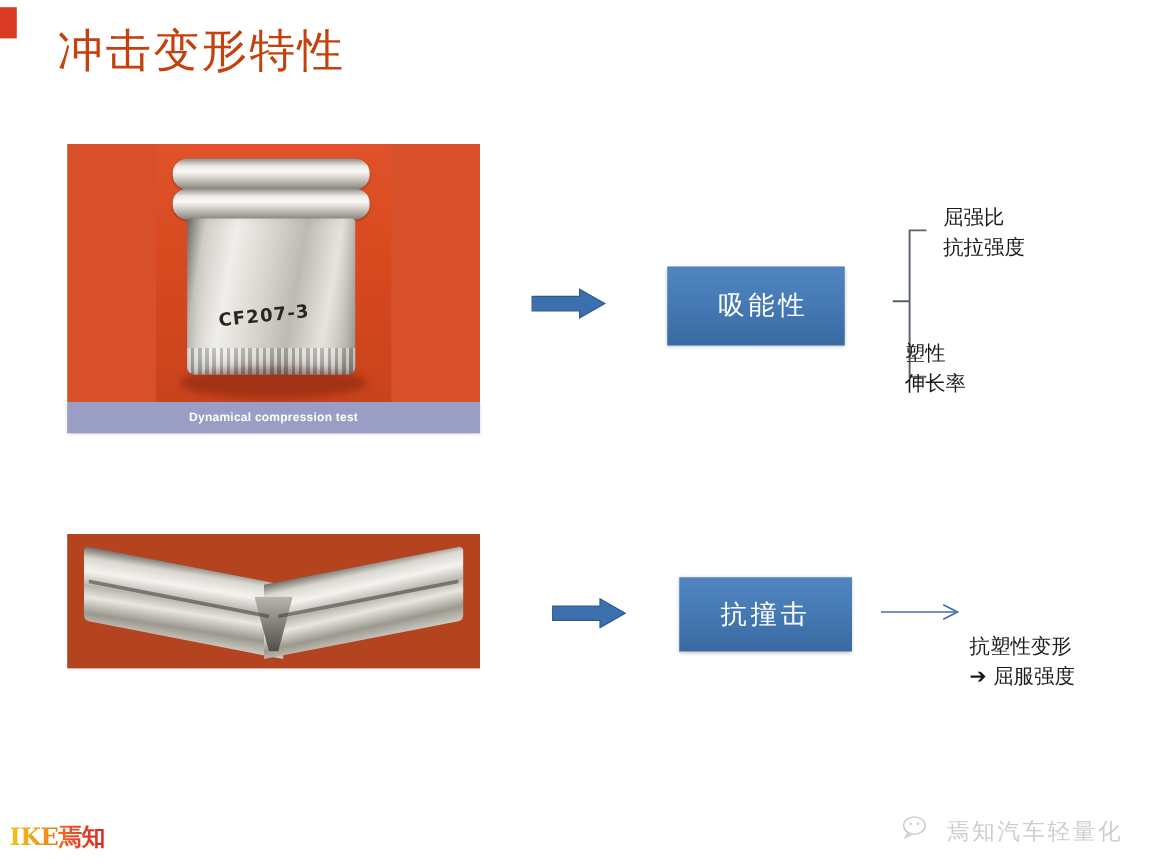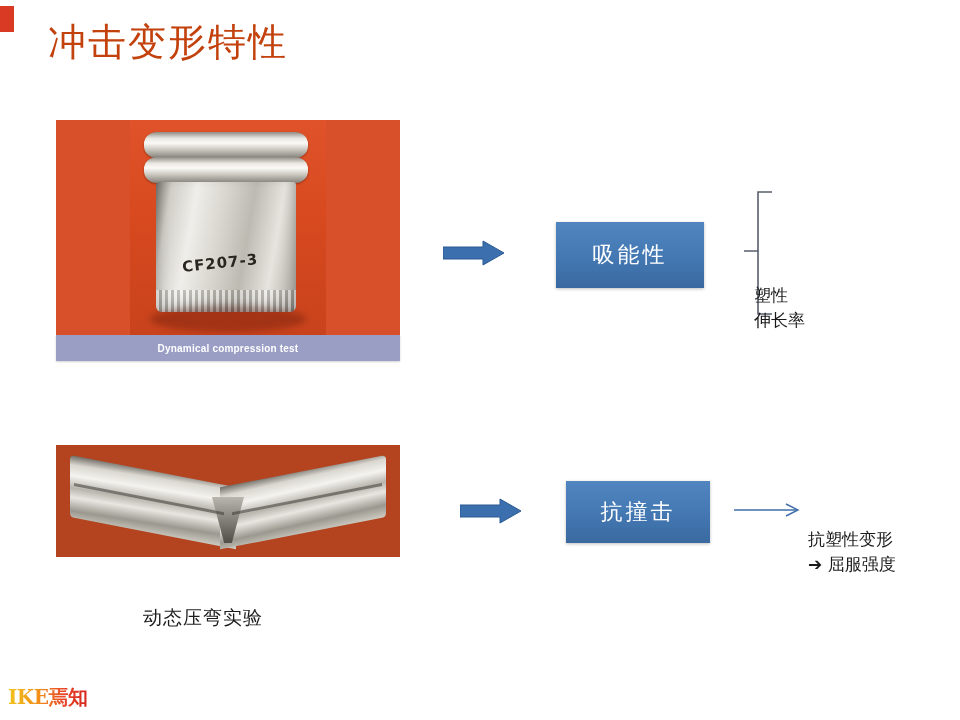--- a/index.html
+++ b/index.html
@@ -193,27 +193,29 @@
       </div>
     </div>
   </div>
 
   <div class="block-arrow" style="left:443px;top:240px;width:62px;height:26px;">
     <svg width="62" height="26" viewBox="0 0 62 26">
       <polygon points="0,7 40,7 40,1 61,13 40,25 40,19 0,19" fill="#3c6fae" stroke="#2d5a92" stroke-width="1"></polygon>
     </svg>
   </div>
 
-  <div class="concept-box" style="left:556px;top:222px;width:148px;height:66px;">吸能性</div>
+  <div class="concept-box" style="left:556px;top:222px;width:136px;height:66px;padding-left:12px;">吸能性</div>
 
   <div class="bracket" style="left:742px;top:190px;width:34px;height:126px;">
     <svg width="34" height="126" viewBox="0 0 34 126">
       <path d="M30 2 H16 V61 H2 M16 61 V124 H30" fill="none" stroke="#57606e" stroke-width="1.6"></path>
     </svg>
   </div>
+  <div class="side-text" style="left:786px;top:170px;">屈强比
+抗拉强度</div>
   <div class="side-text" style="left:754px;top:283px;">塑性
 伸长率</div>
 
   <div class="block-arrow" style="left:460px;top:498px;width:62px;height:26px;">
     <svg width="62" height="26" viewBox="0 0 62 26">
       <polygon points="0,7 40,7 40,1 61,13 40,25 40,19 0,19" fill="#3c6fae" stroke="#2d5a92" stroke-width="1"></polygon>
     </svg>
   </div>
 
   <div class="concept-box" style="left:566px;top:481px;width:144px;height:62px;">抗撞击</div>
@@ -221,18 +223,28 @@
   <div class="bracket" style="left:734px;top:498px;width:72px;height:24px;">
     <svg width="72" height="24" viewBox="0 0 72 24">
       <line x1="0" y1="12" x2="62" y2="12" stroke="#3f6ea8" stroke-width="1.4"></line>
       <polyline points="52,6 64,12 52,18" fill="none" stroke="#3f6ea8" stroke-width="1.4"></polyline>
     </svg>
   </div>
 
   <div class="side-text" style="left:808px;top:496px;margin-top:31px;">抗塑性变形
 ➔ 屈服强度</div>
 
-  <div class="bottom-note" style="left:143px;top:605px;">动态压弯实验</div>
 
   <div class="logo">IKE焉知</div>
 
+  <div class="watermark">
+    <span>
+      <svg width="30" height="22" viewBox="0 0 30 22">
+        <ellipse cx="11" cy="9" rx="9" ry="7.2" fill="none" stroke="#5b5b5b" stroke-width="1.3"></ellipse>
+        <path d="M6 15 L3.5 19 L8.5 16.4" fill="none" stroke="#5b5b5b" stroke-width="1.3"></path>
+        <circle cx="8" cy="7.5" r="1.1" fill="#5b5b5b"></circle>
+        <circle cx="14" cy="7.5" r="1.1" fill="#5b5b5b"></circle>
+      </svg>
+    </span>
+    <span class="wm-text">焉知汽车轻量化</span>
+  </div>
 
 </div>
 
 </body></html>

